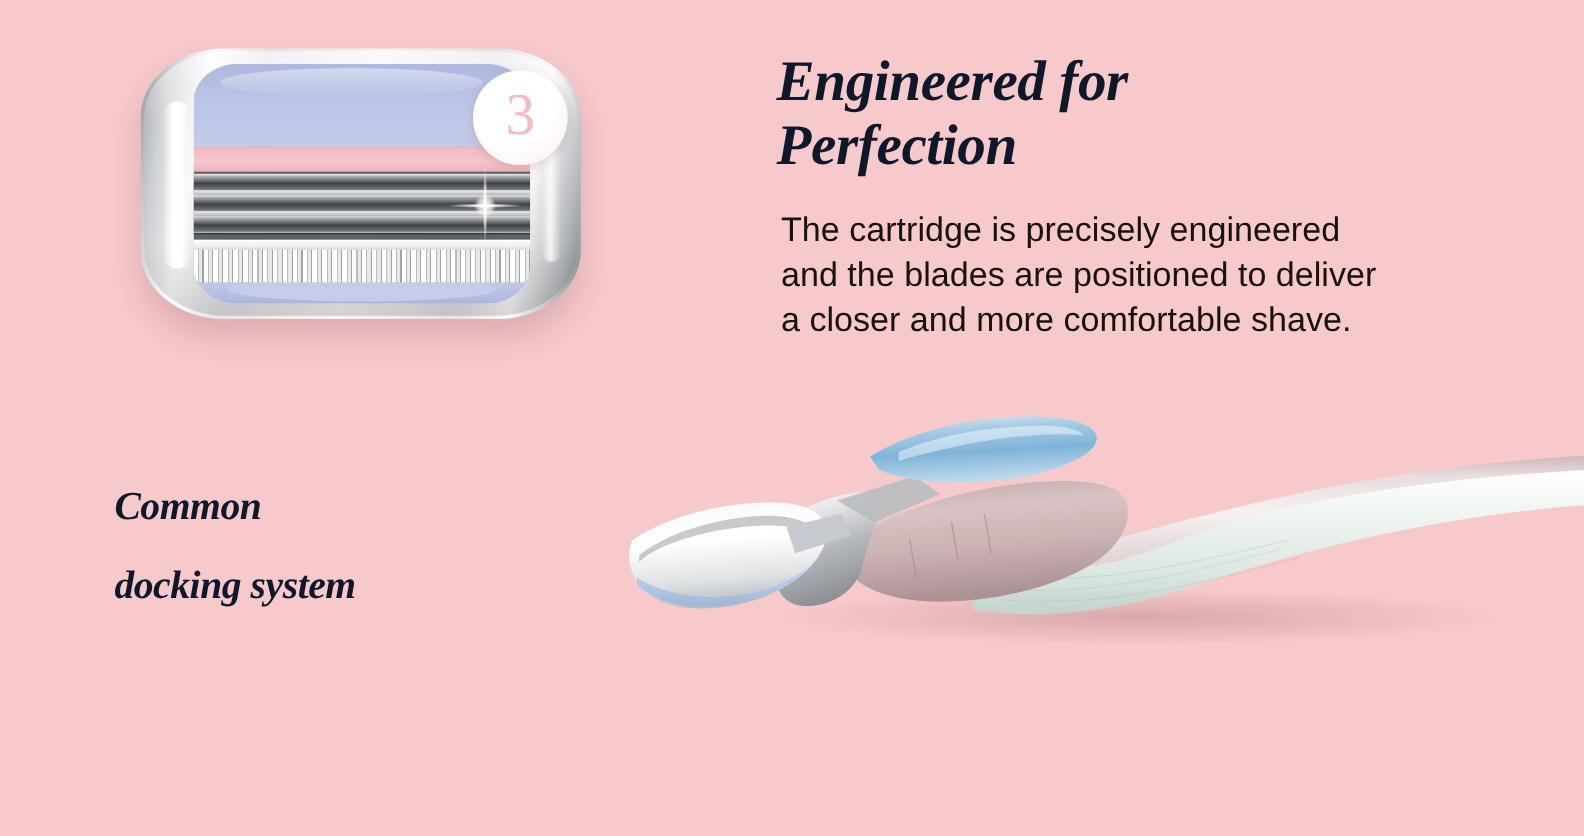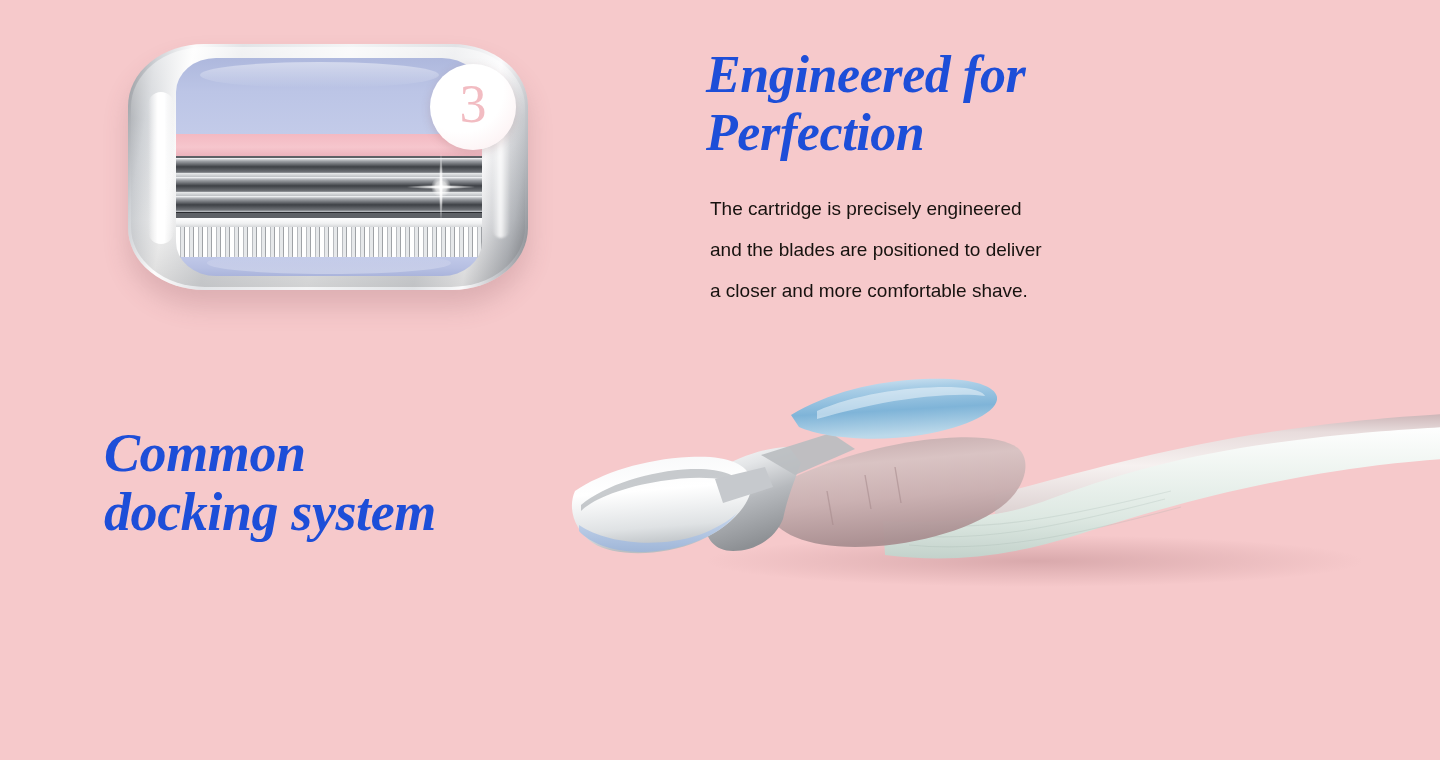--- a/index.html
+++ b/index.html
@@ -17,49 +17,49 @@
     font-family: "Liberation Sans", sans-serif;
     -webkit-font-smoothing: antialiased;
   }
 
   
   .headline {
     position: absolute;
     font-family: "Liberation Serif", serif;
     font-style: italic;
     font-weight: 700;
-    color: #1d4ed8;
+    color: #0f172a;
     letter-spacing: -0.4px;
     white-space: pre-line;
   }
   .body-copy {
     position: absolute;
     font-family: "Liberation Sans", sans-serif;
     font-weight: 300;
     color: #17120f;
     white-space: pre-line;
   }
 
   #headline-engineered {
     left: 706px;
     top: 46px;
     font-size: 52px;
     line-height: 58px;
   }
   #body-engineered {
     left: 710px;
     top: 188px;
-    font-size: 19px;
+    font-size: 31px;
     line-height: 41px;
   }
   #headline-docking {
     left: 104px;
     top: 424px;
-    font-size: 54px;
-    line-height: 59px;
+    font-size: 36px;
+    line-height: 72px;
   }
   #body-docking {
     left: 107px;
     top: 558px;
     font-size: 27px;
     line-height: 41px;
   }
 
   
   .cartridge {

